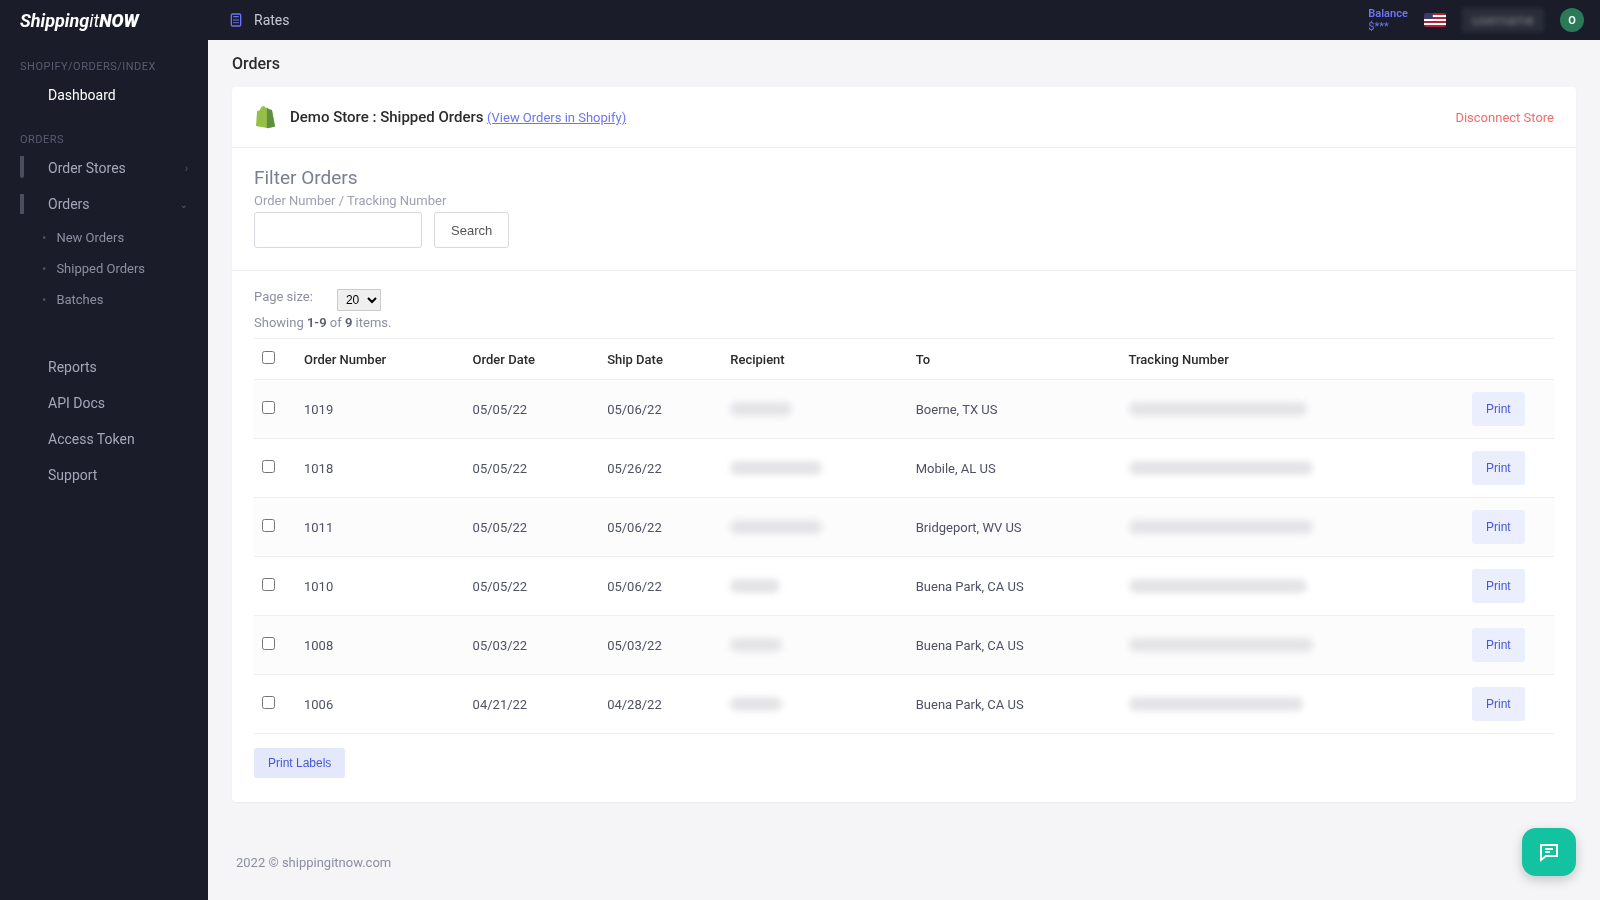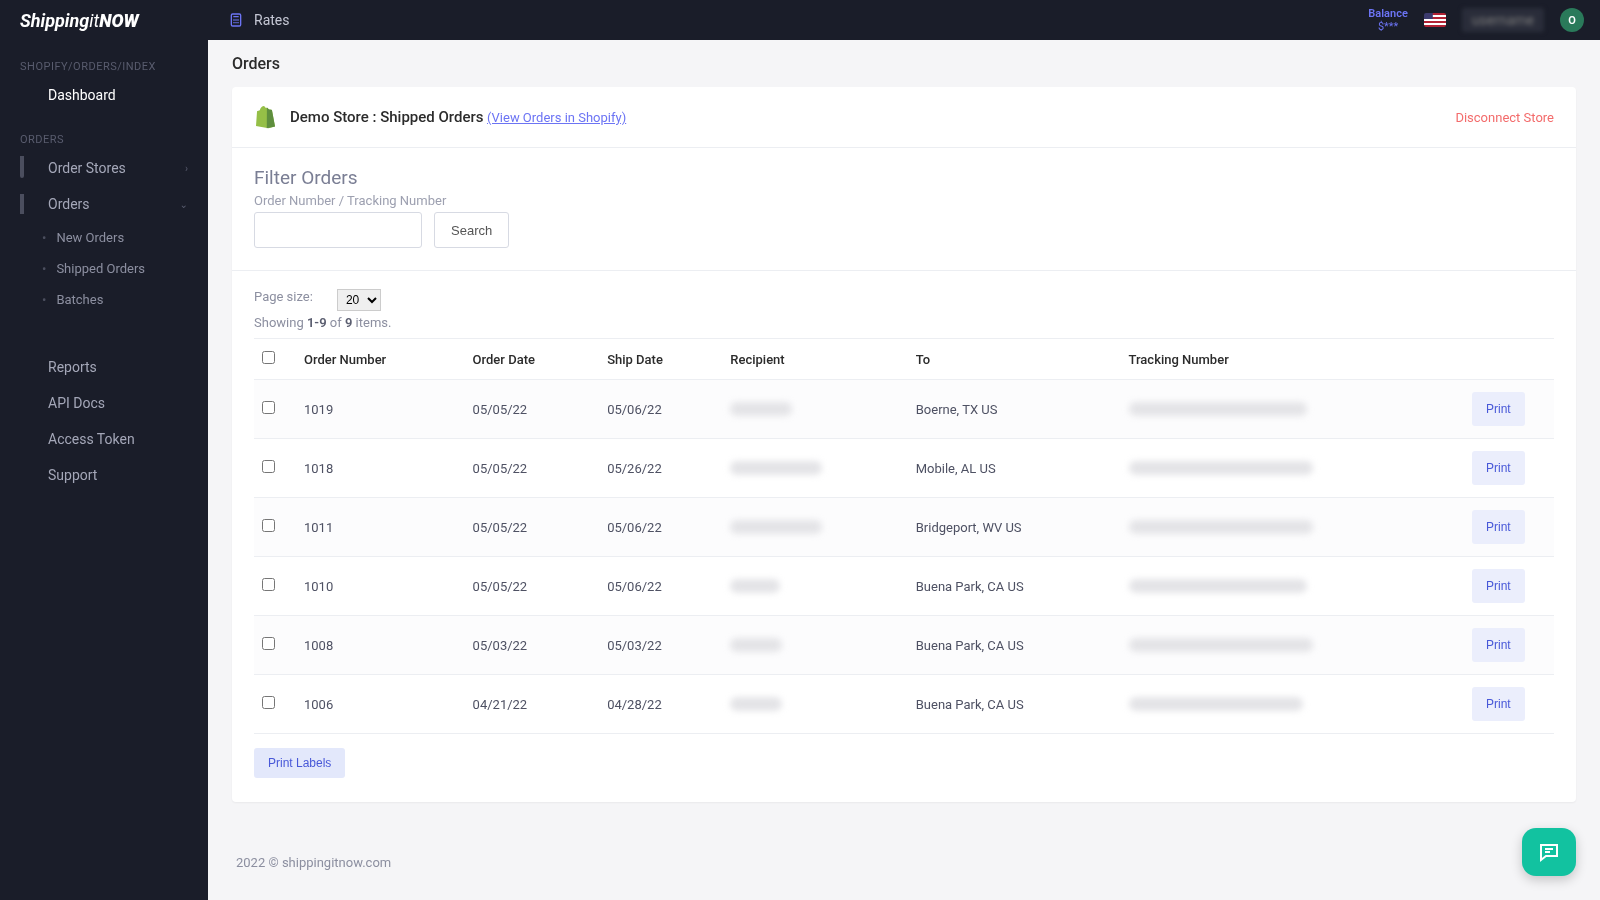--- a/index.html
+++ b/index.html
@@ -26,21 +26,21 @@
     .topbar-left {
       display: flex; align-items: center; gap: 10px;
       padding-left: 20px;
     }
     .topbar-icon { width: 16px; height: 16px; }
     .topbar-label { color: #c5c7d4; font-size: 14px; text-align: center; }
     .topbar-right {
       margin-left: auto; display: flex; align-items: center; gap: 16px;
       padding-right: 16px;
     }
-    .balance-block { text-align: center; }
+    .balance-block { text-align: left; }
     .balance-label { color: #6c74f4; font-size: 11px; font-weight: 600; }
     .balance-value { color: #6c74f4; font-size: 11px; }
     .flag { width: 22px; height: 14px; border-radius: 2px; background: linear-gradient(180deg,#3c3b6e 0 40%, transparent 0), repeating-linear-gradient(#b22234 0 2px, #fff 2px 4px); background-size: 40% 100%, 100% 100%; background-repeat:no-repeat;}
     .user-chip { background: #2a2d3a; color:#777; padding: 4px 10px; border-radius: 3px; filter: blur(2px); }
     .avatar { width: 24px; height: 24px; border-radius: 50%; background: #2a7a5a; color:#fff; display:flex;align-items:center;justify-content:center;font-size:11px;font-weight:600; }
     .sidebar {
       width: 208px; background: #1a1d29;
       padding-top: 40px;
       flex-shrink: 0;
       min-height: 100vh;

